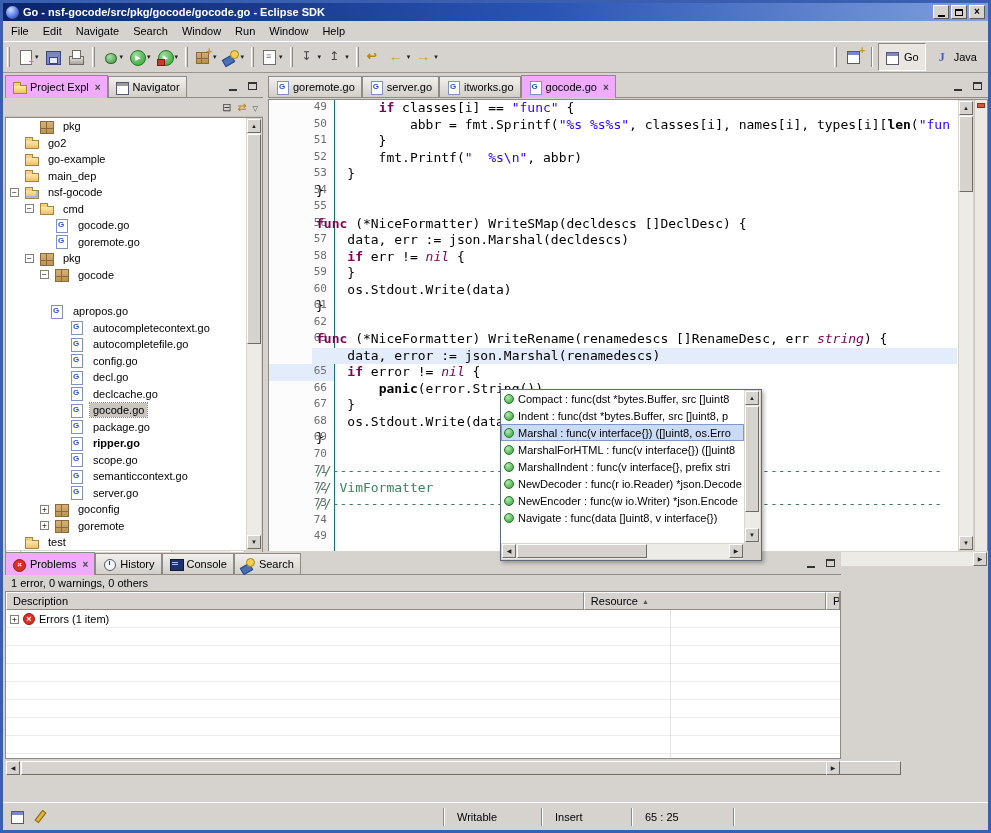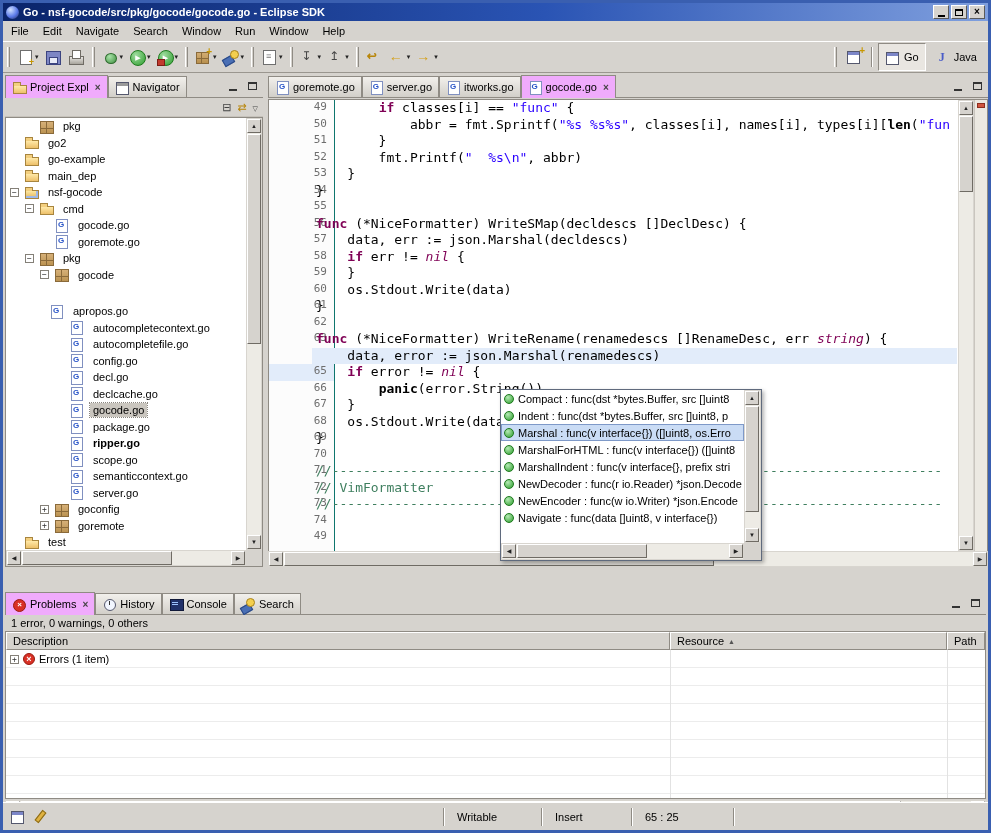--- a/index.html
+++ b/index.html
@@ -136,21 +136,21 @@
 #ac-list{position:absolute;left:0;top:0;right:17px;bottom:17px;overflow:hidden}
 .ac-row{display:flex;align-items:center;gap:4px;height:17px;padding:0 2px 0 3px;white-space:nowrap}
 .ac-row.selected{background:#cadcf5;box-shadow:inset 0 0 0 1px #7e99c8}
 .ac-icon{width:10px;height:10px;border-radius:50%;background:radial-gradient(circle at 35% 30%,#b4eab4,#2f9e2f);border:1px solid #1d7a1d;flex:none}
 .ac-label{overflow:hidden}
 #ac-vscroll{right:0;top:0;bottom:17px;width:17px}
 #ac-hscroll{left:0;right:17px;bottom:0;height:17px}
 #autocomplete::after{content:"";position:absolute;right:0;bottom:0;width:17px;height:17px;background:#d6d3ce}
 
 
-#problems{position:absolute;top:589px;left:2px;width:981px;height:224px}
+#problems{position:absolute;top:549px;left:2px;width:836px;height:224px}
 #problems-summary{position:absolute;top:23px;left:0;right:0;height:16px;line-height:16px;padding-left:6px;background:#d6d3ce}
 #problems-table{position:absolute;top:39px;left:0;right:0;height:168px;border:1px solid #8f8b84;background:#fff;overflow:hidden}
 #problems-header{display:flex;height:18px}
 .pcol{height:18px;padding:1px 6px;background:#d6d3ce;border:1px solid;border-color:#fff #8f8b84 #8f8b84 #fff;display:flex;align-items:center;gap:4px;white-space:nowrap;overflow:hidden}
 .pcol-0{width:664px}.pcol-1{width:277px}.pcol-2{flex:1}
 .sort{font-size:7px;color:#555}
 #problems-body{position:absolute;top:18px;left:0;right:0;bottom:0;background:repeating-linear-gradient(to bottom,#fff 0 17px,#ececec 17px 18px)}
 .vline{position:absolute;top:0;bottom:0;width:1px;background:#e2e2e2}
 .prow{display:flex;align-items:center;height:18px;gap:4px;padding-left:4px}
 .err-icon{width:12px;height:12px;border-radius:50%;background:#d93025;border:1px solid #991b10;color:#fff;font:bold 9px/10px "Liberation Sans",sans-serif;text-align:center;flex:none}

